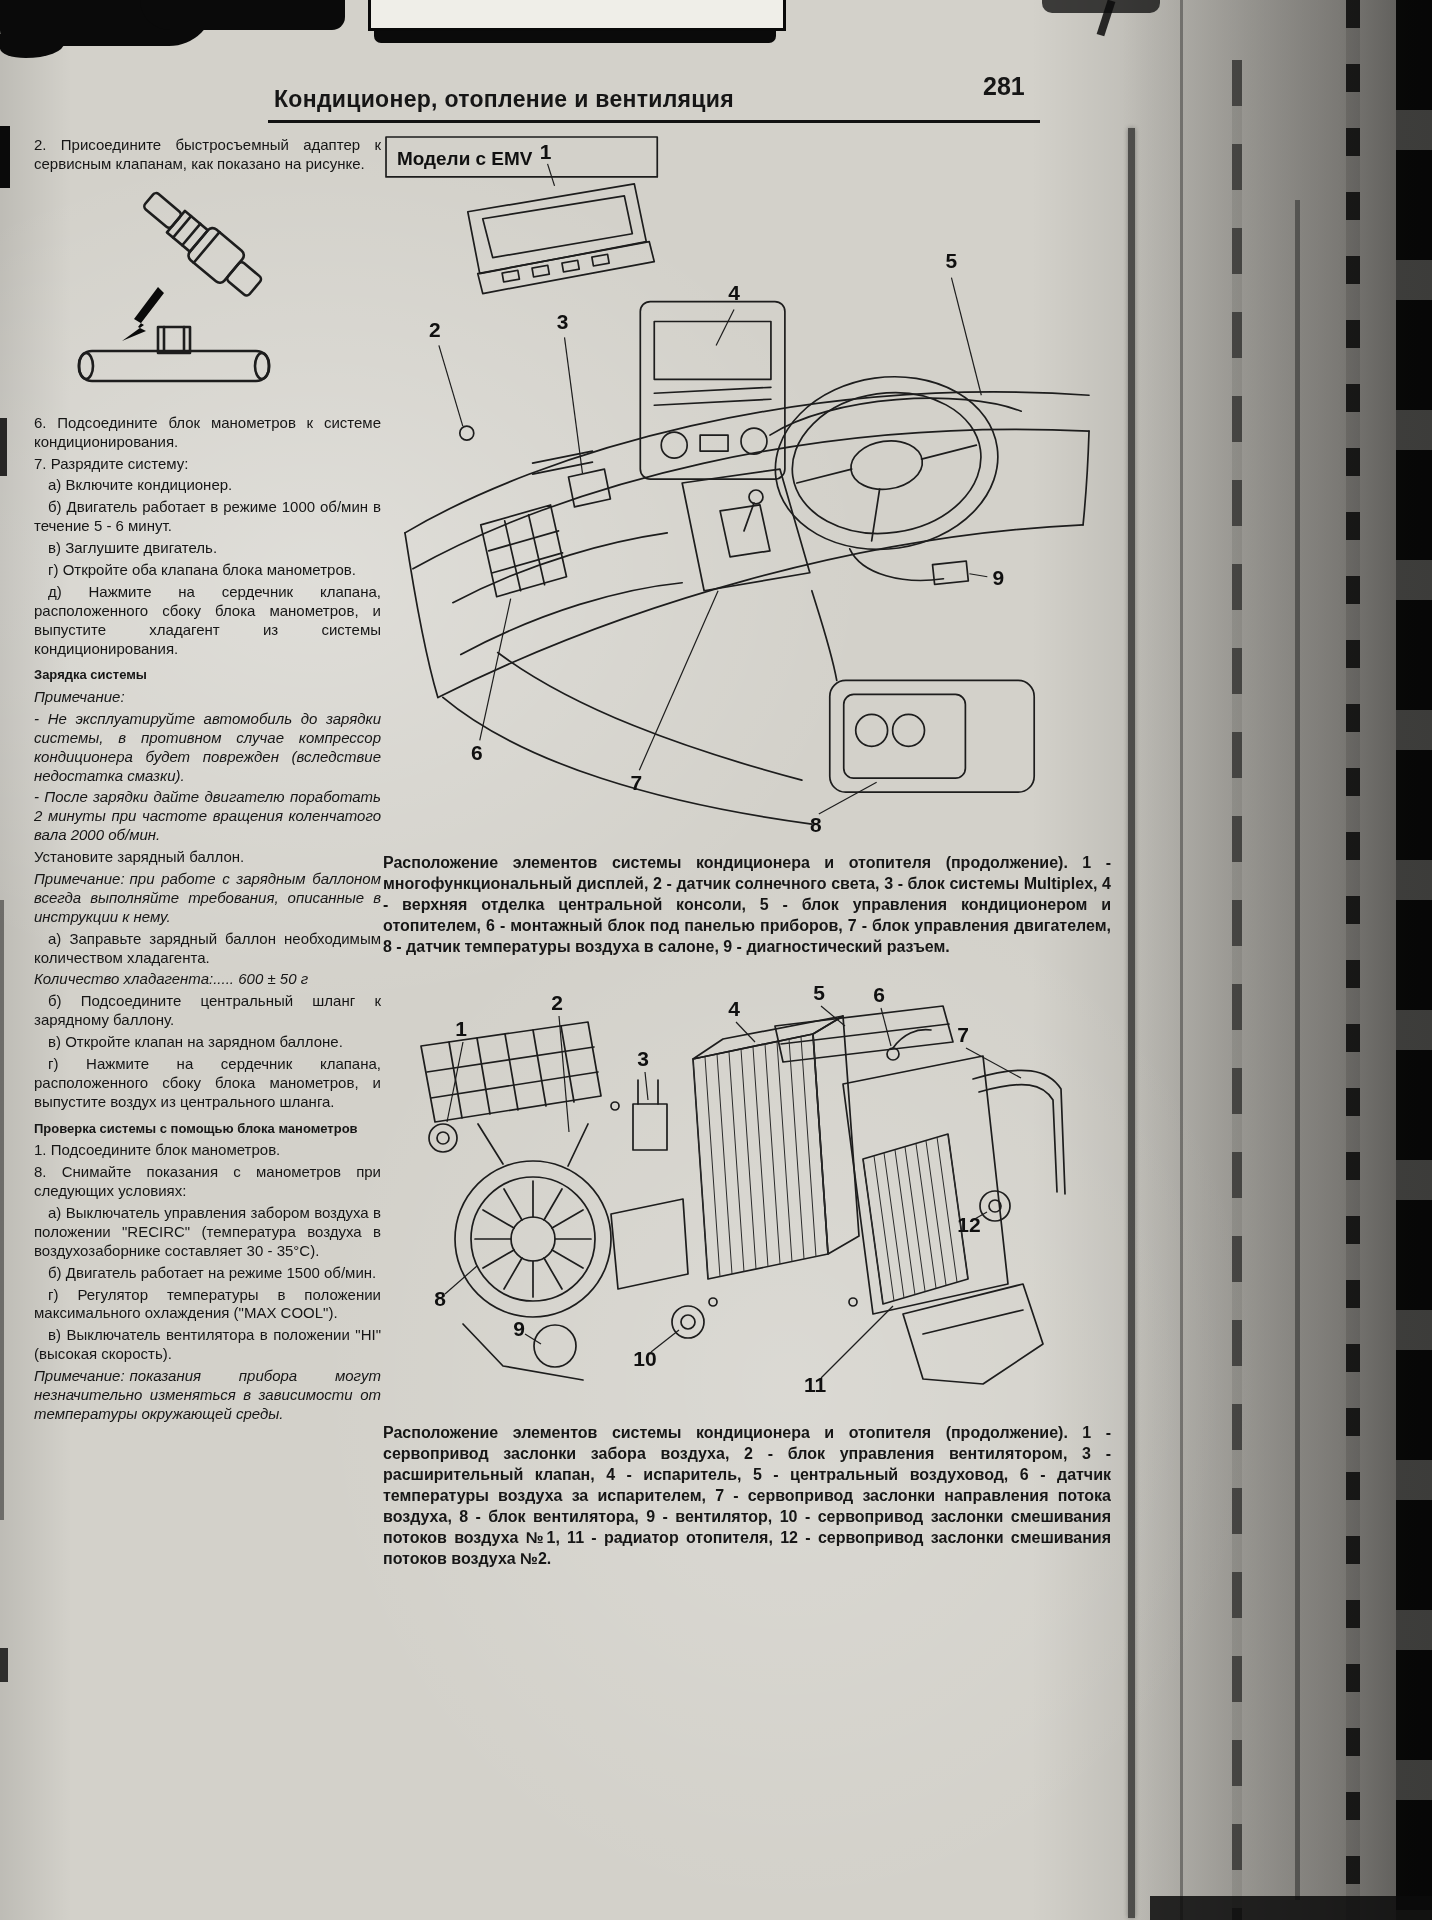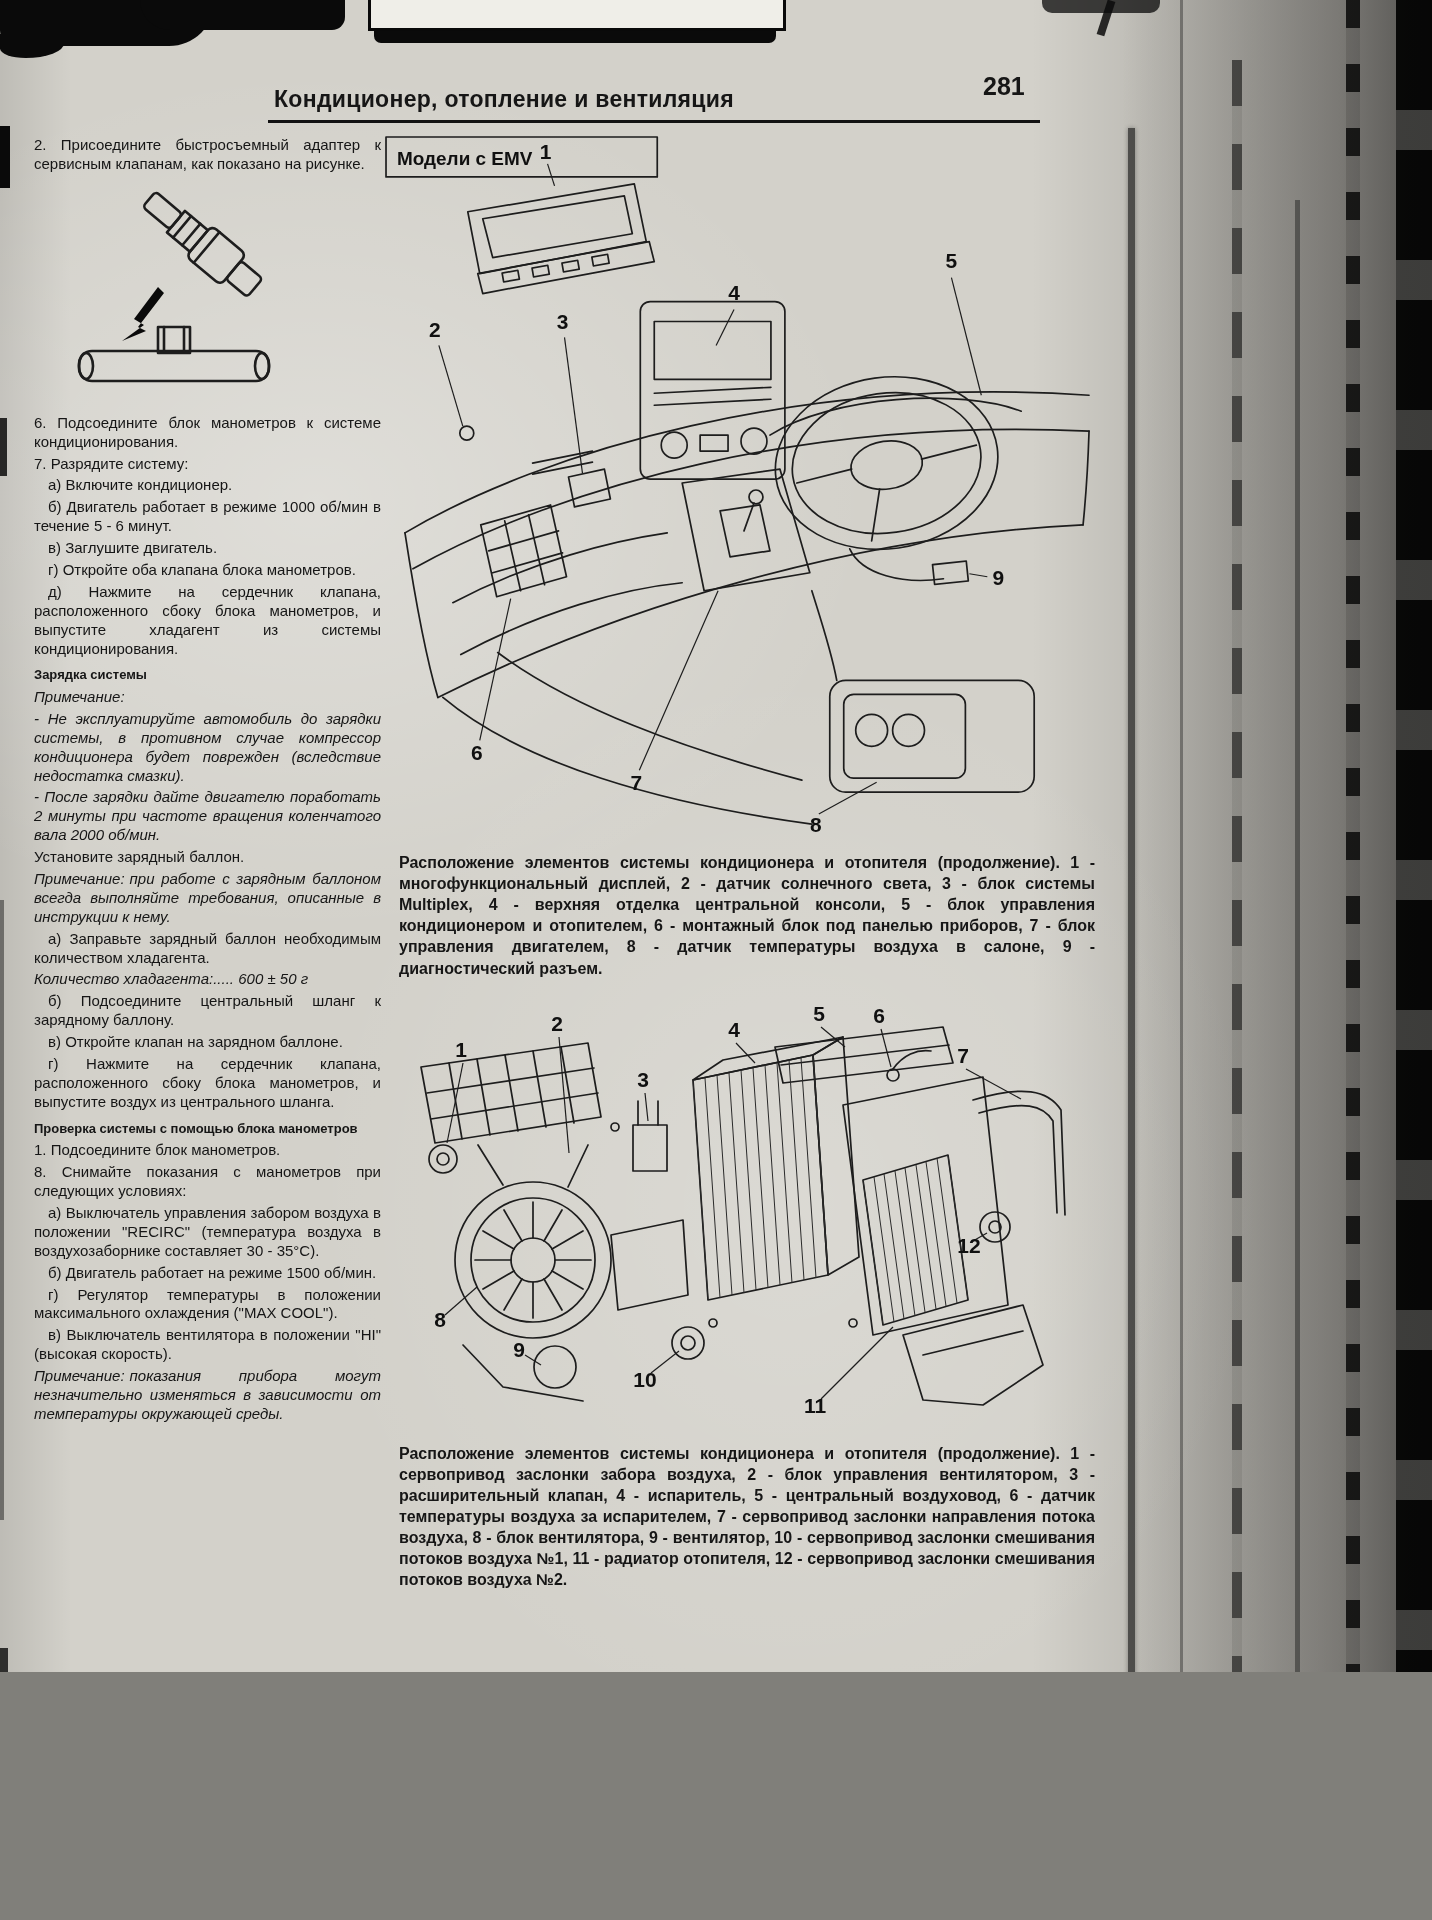--- a/index.html
+++ b/index.html
@@ -1,16 +1,16 @@
 <!DOCTYPE html>
 <html><head>
 <meta charset="utf-8">
 <style>
   html,body{margin:0;padding:0;background:#807f7a;}
-  .page{position:relative;width:1432px;height:1672px;background:#d3d1ca;overflow:hidden;
+  .page{position:relative;width:1432px;height:1920px;background:#d3d1ca;overflow:hidden;
         font-family:"Liberation Sans",sans-serif;color:#161616;}
   .page::before{content:"";position:absolute;inset:0;pointer-events:none;
     background:
       radial-gradient(ellipse 900px 700px at 22% 30%, rgba(255,255,255,.28), transparent 62%),
       radial-gradient(ellipse 800px 900px at 55% 72%, rgba(255,255,255,.18), transparent 60%),
       linear-gradient(90deg, rgba(0,0,0,.10) 0%, rgba(0,0,0,0) 5%, rgba(0,0,0,0) 72%, rgba(0,0,0,.10) 80%, rgba(0,0,0,.30) 100%);}
   
   .blob,.streak,.mark{position:absolute;background:#0a0a0a;}
   .band{position:absolute;top:0;right:0;width:310px;height:100%;pointer-events:none;
     background:linear-gradient(90deg, rgba(110,108,104,0) 0%, rgba(105,103,99,.30) 35%, rgba(85,83,80,.50) 70%, rgba(60,59,57,.72) 100%);}
@@ -43,21 +43,21 @@
   .left-col{position:absolute;left:34px;top:136px;width:347px;}
   .left-col p{margin:0 0 3px;font-size:15px;line-height:1.26;text-align:justify;}
   .ind{text-indent:14px;}
   .note{font-style:italic;}
   .u{}
   .lbl{margin-right:5px;}
   .left-col h2{font-size:13px;line-height:1.12;margin:10px 0 5px;font-weight:bold;}
   .fig-adapter{margin:5px 0 7px;display:block;}
   
   .right-col{position:absolute;left:383px;top:134px;width:728px;}
-  .caption{font-weight:bold;font-size:16px;line-height:1.32;text-align:justify;margin:6px 16px 0;}
+  .caption{font-weight:bold;font-size:16px;line-height:1.32;text-align:justify;margin:6px 0 0;}
   .fig2wrap{margin-top:26px;}
   svg{display:block;}
   .sk{stroke:#1d1d1d;stroke-width:1.7;fill:none;stroke-linejoin:round;stroke-linecap:round;}
   .sk2{stroke:#1d1d1d;stroke-width:2.6;fill:none;stroke-linejoin:round;stroke-linecap:round;}
   .thin{stroke:#1d1d1d;stroke-width:1.2;fill:none;}
   .hatch{stroke:#2a2a2a;stroke-width:1;fill:none;}
   .num{font-family:"Liberation Sans",sans-serif;font-size:21px;font-weight:bold;fill:#101010;text-anchor:middle;}
   .figlabel{font-family:"Liberation Sans",sans-serif;font-size:19px;font-weight:bold;fill:#101010;}
   .fillblk{fill:#0a0a0a;stroke:none;}
 </style>

